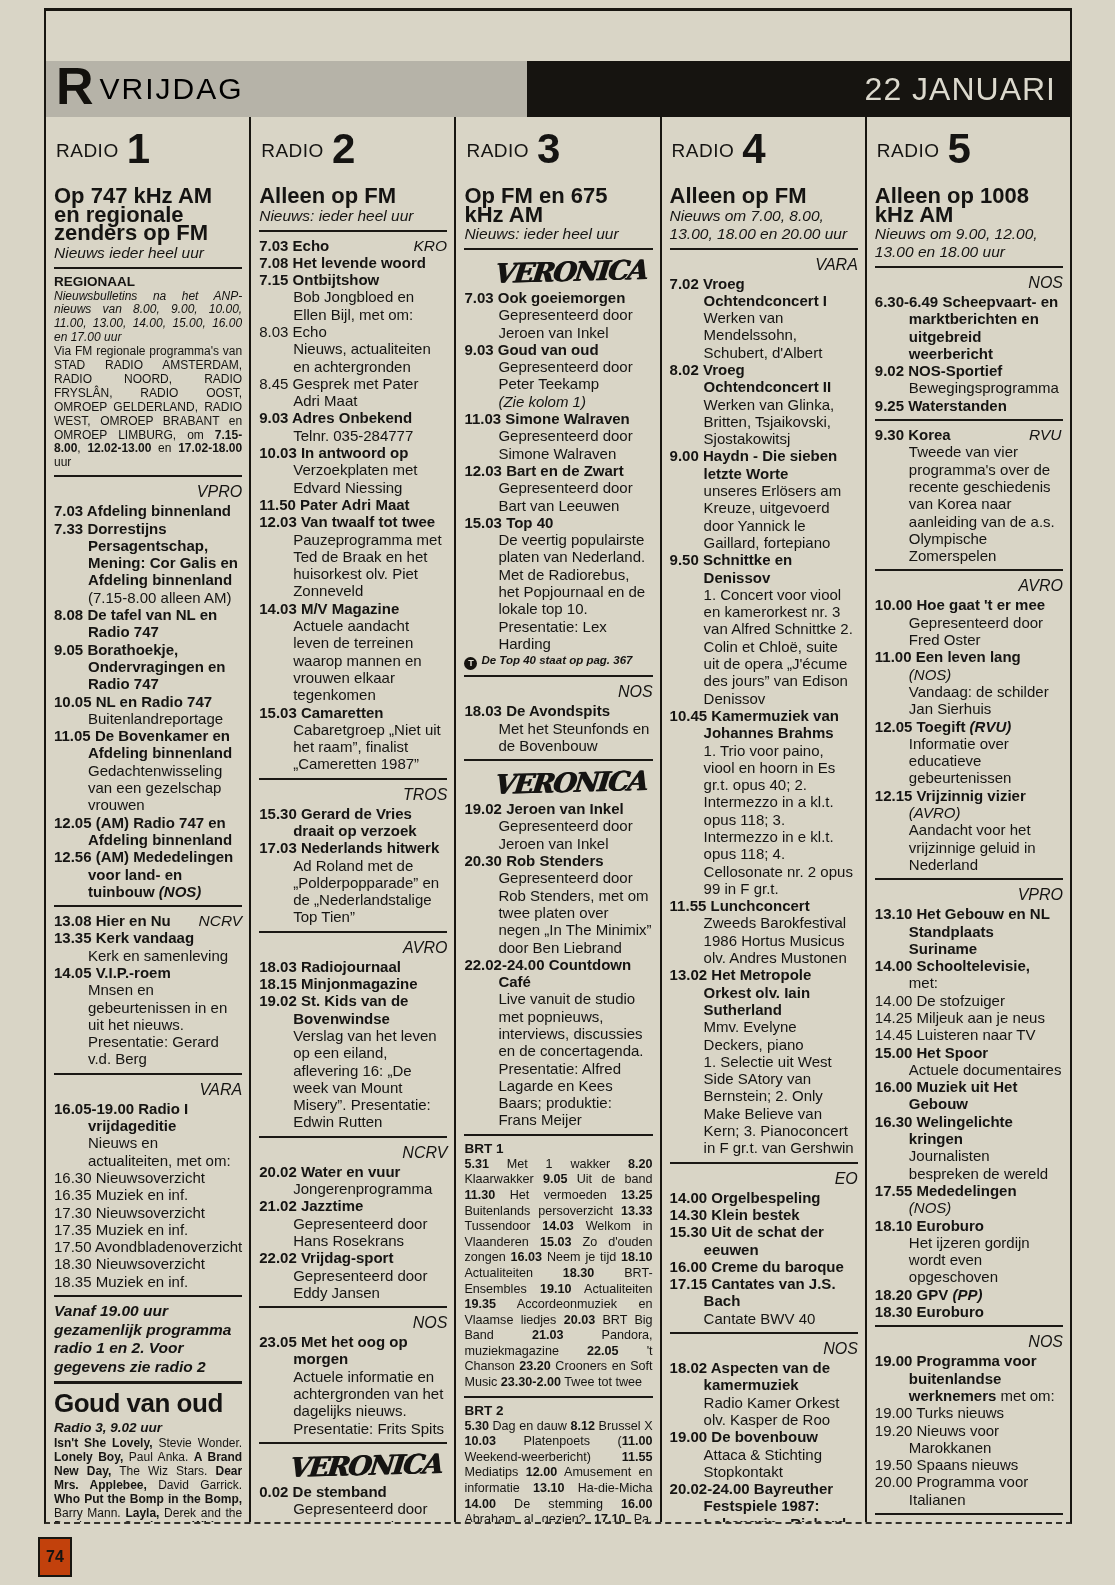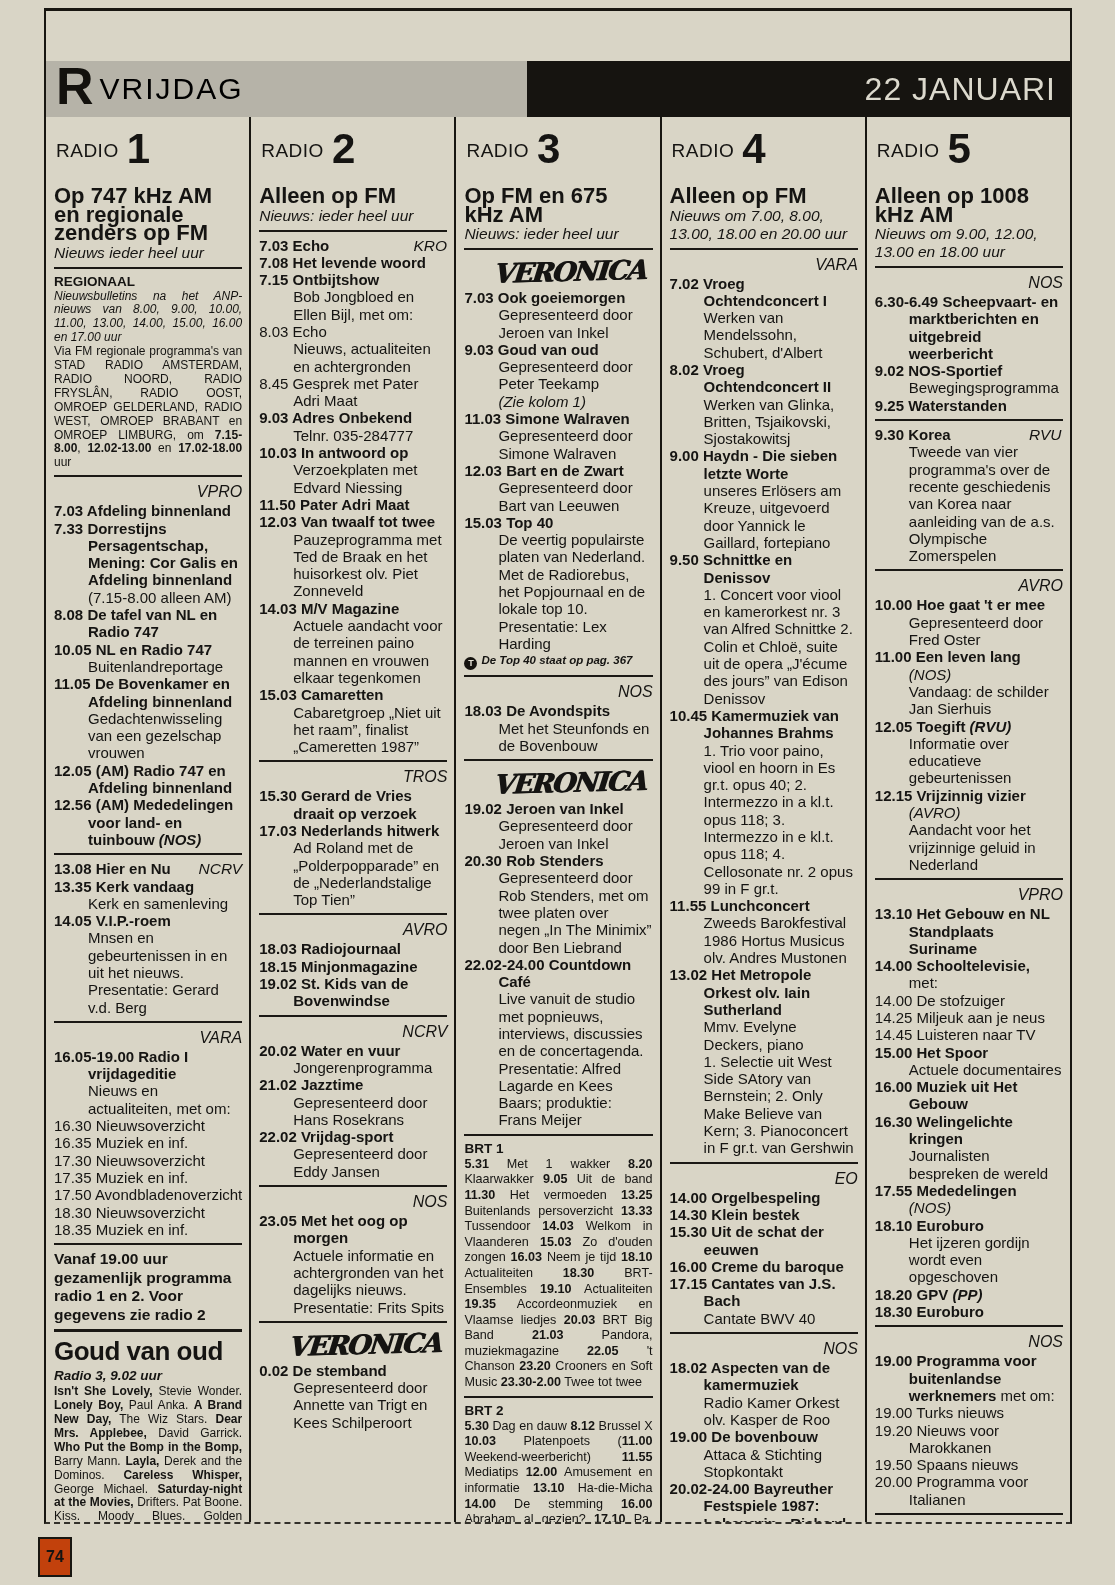--- a/index.html
+++ b/index.html
@@ -51,21 +51,21 @@
   .intro-italic{font-size:15.5px;line-height:18px;font-style:italic;margin-top:1px;}
   .rule{border:none;border-top:2px solid #1b1915;margin:5px 0;}
   .rule.thick{border-top:3px solid #1b1915;}
   .broadcaster{font-size:16px;font-style:italic;text-align:right;line-height:19px;margin:1px 0;}
   .prog{font-size:15px;line-height:17.3px;font-weight:bold;padding-left:34px;text-indent:-34px;}
   .prog.plain{font-weight:normal;}
   .prog .tail{font-weight:normal;}
   .prog .right-label{float:right;font-weight:normal;font-style:italic;font-size:15.5px;}
   .desc{font-size:15px;line-height:17.3px;margin-left:34px;font-weight:normal;}
   .desc.italic{font-style:italic;}
-  .note{font-size:15.5px;line-height:18.5px;font-weight:bold;margin:2px 0;}
+  .note{font-size:15.5px;line-height:18.5px;font-weight:bold;font-style:italic;margin:2px 0;}
   .smallhead{font-size:13.5px;font-weight:bold;line-height:16px;margin-top:2px;}
   .smallprint{font-size:12px;line-height:13.9px;text-align:justify;}
   .smallprint.italic{font-style:italic;}
   .timespara{font-size:12.6px;line-height:15.6px;text-align:justify;}
   .feature-head{font-size:26px;font-weight:900;line-height:28px;margin:4px 0 3px;letter-spacing:-.5px;}
   .feature-sub{font-size:13.5px;font-weight:bold;font-style:italic;margin-bottom:2px;}
   .veronica{
     text-align:right;padding:4px 6px 4px 0;overflow:hidden;
   }
   .veronica span{
@@ -110,20 +110,21 @@
         <hr class="rule">
         <div class="smallhead">REGIONAAL</div>
         <div class="smallprint italic">Nieuwsbulletins na het ANP-nieuws van 8.00, 9.00, 10.00, 11.00, 13.00, 14.00, 15.00, 16.00 en 17.00 uur</div>
         <div class="smallprint">Via FM regionale programma's van STAD RADIO AMSTERDAM, RADIO NOORD, RADIO FRYSLÂN, RADIO OOST, OMROEP GELDERLAND, RADIO WEST, OMROEP BRABANT en OMROEP LIMBURG, om <b>7.15-8.00</b>, <b>12.02-13.00</b> en <b>17.02-18.00</b> uur</div>
         <hr class="rule">
         <div class="broadcaster">VPRO</div>
         <div class="prog"><span class="time">7.03</span> <span class="ptitle">Afdeling binnenland</span></div>
         <div class="prog"><span class="time">7.33</span> <span class="ptitle">Dorrestijns Persagentschap, Mening: Cor Galis en Afdeling binnenland</span></div>
         <div class="desc">(7.15-8.00 alleen AM)</div>
         <div class="prog"><span class="time">8.08</span> <span class="ptitle">De tafel van NL en Radio 747</span></div>
+        <div class="prog"><span class="time">9.05</span> <span class="ptitle">Borathoekje, Ondervragingen en Radio 747</span></div>
         <div class="prog"><span class="time">10.05</span> <span class="ptitle">NL en Radio 747</span></div>
         <div class="desc">Buitenlandreportage</div>
         <div class="prog"><span class="time">11.05</span> <span class="ptitle">De Bovenkamer en Afdeling binnenland</span></div>
         <div class="desc">Gedachtenwisseling van een gezelschap vrouwen</div>
         <div class="prog"><span class="time">12.05</span> <span class="ptitle">(AM) Radio 747 en Afdeling binnenland</span></div>
         <div class="prog"><span class="time">12.56</span> <span class="ptitle">(AM) Mededelingen voor land- en tuinbouw <i>(NOS)</i></span></div>
         <hr class="rule">
         <div class="prog"><span class="right-label">NCRV</span><span class="time">13.08</span> <span class="ptitle">Hier en Nu</span></div>
         <div class="prog"><span class="time">13.35</span> <span class="ptitle">Kerk vandaag</span></div>
         <div class="desc">Kerk en samenleving</div>
@@ -162,33 +163,34 @@
         <div class="desc">Nieuws, actualiteiten en achtergronden</div>
         <div class="prog plain"><span class="time">8.45</span> <span class="ptitle">Gesprek met Pater Adri Maat</span></div>
         <div class="prog"><span class="time">9.03</span> <span class="ptitle">Adres Onbekend</span></div>
         <div class="desc">Telnr. 035-284777</div>
         <div class="prog"><span class="time">10.03</span> <span class="ptitle">In antwoord op</span></div>
         <div class="desc">Verzoekplaten met Edvard Niessing</div>
         <div class="prog"><span class="time">11.50</span> <span class="ptitle">Pater Adri Maat</span></div>
         <div class="prog"><span class="time">12.03</span> <span class="ptitle">Van twaalf tot twee</span></div>
         <div class="desc">Pauzeprogramma met Ted de Braak en het huisorkest olv. Piet Zonneveld</div>
         <div class="prog"><span class="time">14.03</span> <span class="ptitle">M/V Magazine</span></div>
-        <div class="desc">Actuele aandacht voor de terreinen paino mannen en vrouwen elkaar tegenkomen</div>
+        <div class="desc">Actuele aandacht leven de terreinen waarop mannen en vrouwen elkaar tegenkomen</div>
         <div class="prog"><span class="time">15.03</span> <span class="ptitle">Camaretten</span></div>
         <div class="desc">Cabaretgroep „Niet uit het raam”, finalist „Cameretten 1987”</div>
         <hr class="rule">
         <div class="broadcaster">TROS</div>
         <div class="prog"><span class="time">15.30</span> <span class="ptitle">Gerard de Vries draait op verzoek</span></div>
         <div class="prog"><span class="time">17.03</span> <span class="ptitle">Nederlands hitwerk</span></div>
         <div class="desc">Ad Roland met de „Polderpopparade” en de „Nederlandstalige Top Tien”</div>
         <hr class="rule">
         <div class="broadcaster">AVRO</div>
         <div class="prog"><span class="time">18.03</span> <span class="ptitle">Radiojournaal</span></div>
         <div class="prog"><span class="time">18.15</span> <span class="ptitle">Minjonmagazine</span></div>
         <div class="prog"><span class="time">19.02</span> <span class="ptitle">St. Kids van de Bovenwindse</span></div>
+        <div class="desc">Verslag van het leven op een eiland, aflevering 16: „De week van Mount Misery”. Presentatie: Edwin Rutten</div>
         <hr class="rule">
         <div class="broadcaster">NCRV</div>
         <div class="prog"><span class="time">20.02</span> <span class="ptitle">Water en vuur</span></div>
         <div class="desc">Jongerenprogramma</div>
         <div class="prog"><span class="time">21.02</span> <span class="ptitle">Jazztime</span></div>
         <div class="desc">Gepresenteerd door Hans Rosekrans</div>
         <div class="prog"><span class="time">22.02</span> <span class="ptitle">Vrijdag-sport</span></div>
         <div class="desc">Gepresenteerd door Eddy Jansen</div>
         <hr class="rule">
         <div class="broadcaster">NOS</div>

